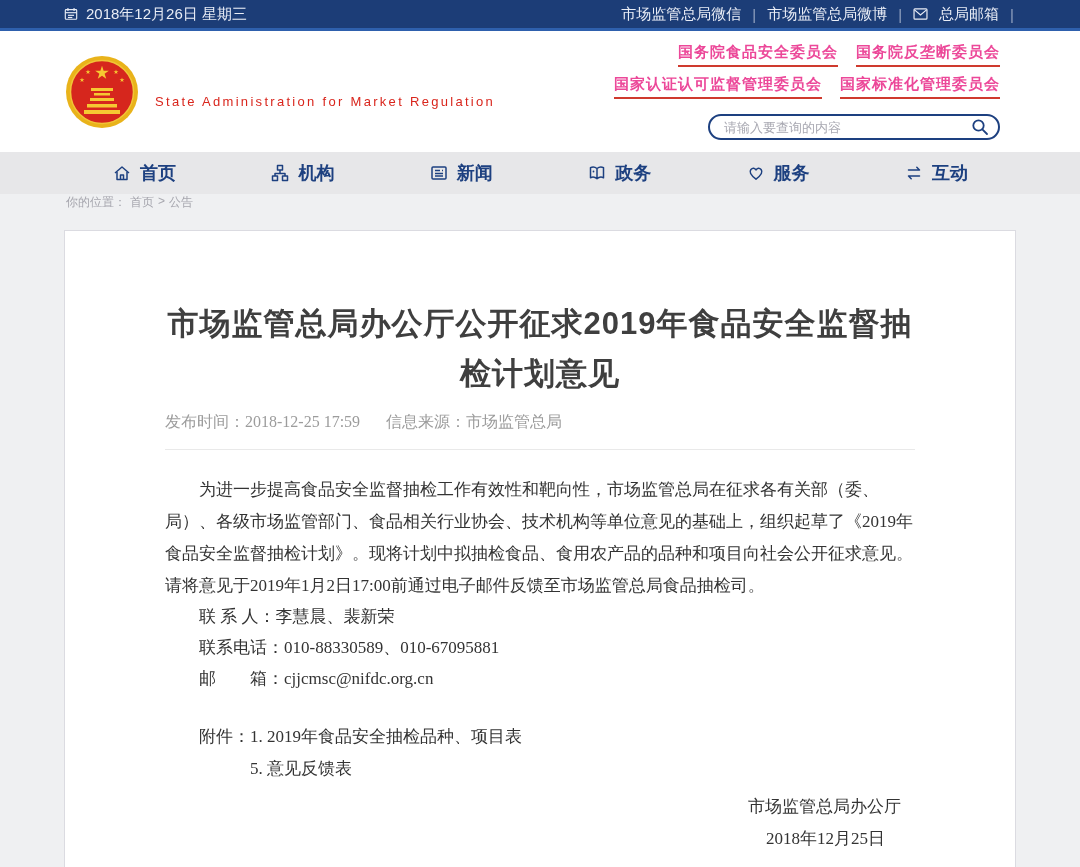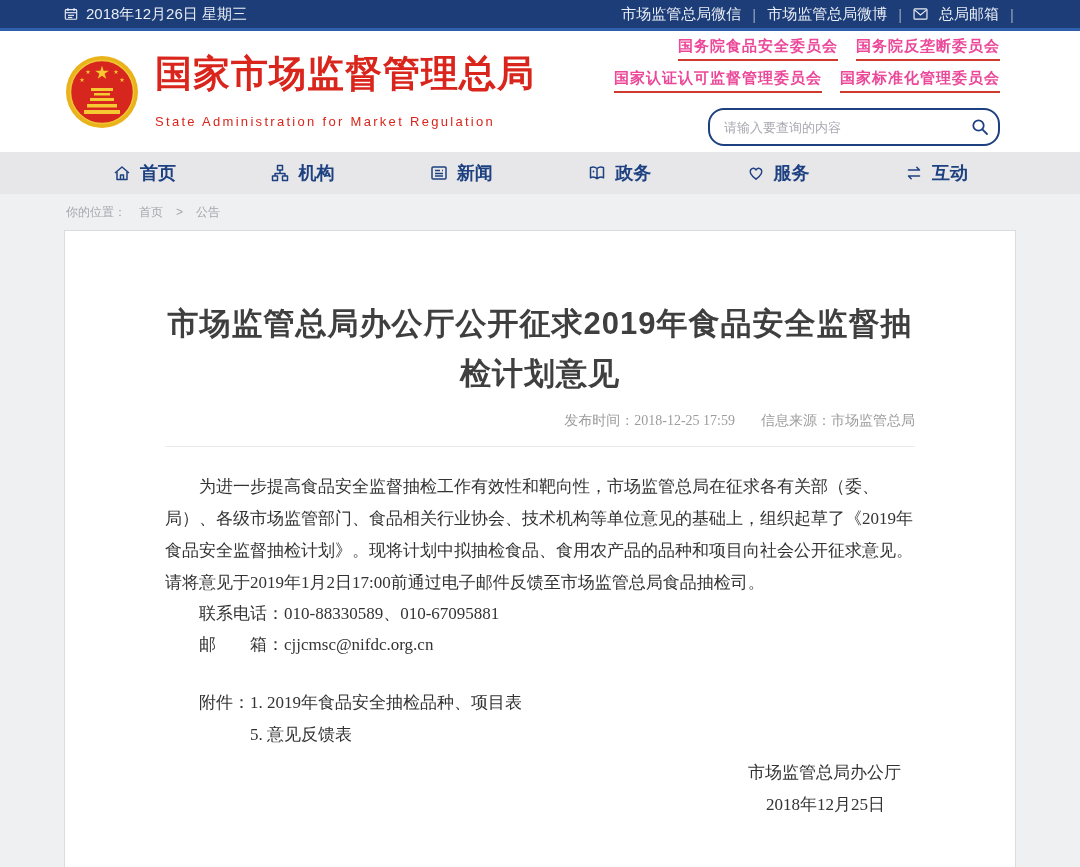--- a/index.html
+++ b/index.html
@@ -20,47 +20,47 @@
   .header { height:121px; background:#fff; display:flex; justify-content:space-between;
             align-items:center; padding:0 80px 0 64px; }
   .brand { display:flex; align-items:center; gap:15px; }
   .emblem svg { display:block; }
   .brand-cn { font-size:37px; font-weight:bold; color:#d9251c; letter-spacing:1px; line-height:1.1; }
   .brand-en { font-size:13px; color:#d9251c; letter-spacing:2.3px; margin-top:19px; white-space:nowrap; }
   .header-right { display:flex; flex-direction:column; align-items:flex-end; }
   .committee-row { display:flex; gap:18px; justify-content:flex-end; margin-bottom:8px; }
   .committee-link { font-size:15px; font-weight:bold; color:#ec4899; letter-spacing:1px;
                     padding-bottom:3px; border-bottom:2px solid #cf3a2e; white-space:nowrap; }
-  .search-box { margin-top:7px; width:292px; height:38px; border:2px solid #1d4080;
+  .search-box { margin-top:7px; width:292px; height:26px; border:2px solid #1d4080;
                 border-radius:16px; background:#fff; display:flex; align-items:center;
                 padding:0 8px 0 14px; }
   .search-box input { flex:1; border:none; outline:none; font-size:13px; color:#333;
                       background:transparent; font-family:"Liberation Sans", sans-serif; }
   .search-box input::placeholder { color:#a9a9b2; }
   .search-icon { display:flex; align-items:center; }
 
   
   .nav { height:42px; background:#e7e7e9; display:flex; align-items:center;
          justify-content:space-between; padding:0 112px; }
   .nav-item { display:flex; align-items:center; gap:8px; font-size:18px;
               font-weight:bold; color:#1d4080; }
   .nav-item svg { display:block; }
 
   
-  .breadcrumb { height:36px; display:flex; align-items:center; gap:13px;
+  .breadcrumb { height:36px; display:flex; gap:4px;
                 padding:0 66px; font-size:12px; color:#a6a6ae; }
 
   
   .card { margin:0 64px; width:952px; min-height:660px; background:#fff;
           border:1px solid #dbdbe1; padding:56px 100px 40px;
           font-family:"Liberation Serif", serif; }
   .article-title { font-family:"Liberation Sans", sans-serif; font-size:31px; font-weight:bold;
                    color:#3f3f3f; text-align:center; line-height:1.6; letter-spacing:1px;
                    max-width:770px; margin:12px auto; }
-  .meta { text-align:right; margin-top:14px; font-size:14px; color:#9c9c9c; }
+  .meta { text-align:left; margin-top:14px; font-size:16px; color:#9c9c9c; }
   .meta-gap { display:inline-block; width:26px; }
   .divider { border:none; border-top:1px solid #e9e9e9; margin:16px 0 24px; }
   .body-text { font-size:17px; color:#333; }
   .para { text-indent:2em; line-height:1.88; margin-top:8px; }
   .contact-line { margin-left:2em; line-height:1.82; white-space:pre-wrap; }
   .attachments { margin-top:26px; }
   .att-first { margin-left:2em; line-height:1.9; }
   .att-item { margin-left:5em; line-height:1.9; }
   .signature { text-align:right; margin-top:6px; padding-right:14px; line-height:1.85; }
   .sig-date { margin-right:16px; }
@@ -113,21 +113,20 @@
           <polygon points="0,-1 0.224,-0.309 0.951,-0.309 0.363,0.118 0.588,0.809 0,0.382 -0.588,0.809 -0.363,0.118 -0.951,-0.309 -0.224,-0.309" transform="translate(18,26) scale(2.6)" fill="#f6c832"></polygon>
           <polygon points="0,-1 0.224,-0.309 0.951,-0.309 0.363,0.118 0.588,0.809 0,0.382 -0.588,0.809 -0.363,0.118 -0.951,-0.309 -0.224,-0.309" transform="translate(58,26) scale(2.6)" fill="#f6c832"></polygon>
           <rect x="27" y="34" width="22" height="3" fill="#f6c832"></rect>
           <rect x="30" y="39" width="16" height="2.5" fill="#f6c832"></rect>
           <rect x="26" y="44" width="24" height="3" fill="#f6c832"></rect>
           <rect x="23" y="50" width="30" height="3.5" fill="#f6c832"></rect>
           <rect x="20" y="56" width="36" height="4" fill="#f6c832"></rect>
         </svg>
       </span>
       <span class="brand-text">
-        <div class="brand-cn">国家市场监督管理总局</div>
         <div class="brand-en">State Administration for Market Regulation</div>
       </span>
     </a>
     <div class="header-right">
       <div class="committee-row">
         <a class="committee-link">国务院食品安全委员会</a>
         <a class="committee-link">国务院反垄断委员会</a>
       </div>
       <div class="committee-row">
         <a class="committee-link">国家认证认可监督管理委员会</a>
@@ -218,20 +217,21 @@
 
     <div class="meta">
       <span>发布时间：</span><span>2018-12-25 17:59</span><span class="meta-gap"></span><span>信息来源：</span><span>市场监管总局</span>
     </div>
 
     <hr class="divider">
 
     <div class="body-text">
       <p class="para">为进一步提高食品安全监督抽检工作有效性和靶向性，市场监管总局在征求各有关部（委、局）、各级市场监管部门、食品相关行业协会、技术机构等单位意见的基础上，组织起草了《2019年食品安全监督抽检计划》。现将计划中拟抽检食品、食用农产品的品种和项目向社会公开征求意见。请将意见于2019年1月2日17:00前通过电子邮件反馈至市场监管总局食品抽检司。</p>
 
+      <div class="contact-line">联 系 人：李慧晨、裴新荣</div>
       <div class="contact-line">联系电话：010-88330589、010-67095881</div>
       <div class="contact-line">邮　　箱：cjjcmsc@nifdc.org.cn</div>
 
       <div class="attachments">
         <div class="att-first">
           <span>附件：</span><a>1. 2019年食品安全抽检品种、项目表</a>
         </div>
         <div class="att-item">
           <a>5. 意见反馈表</a>
         </div>

